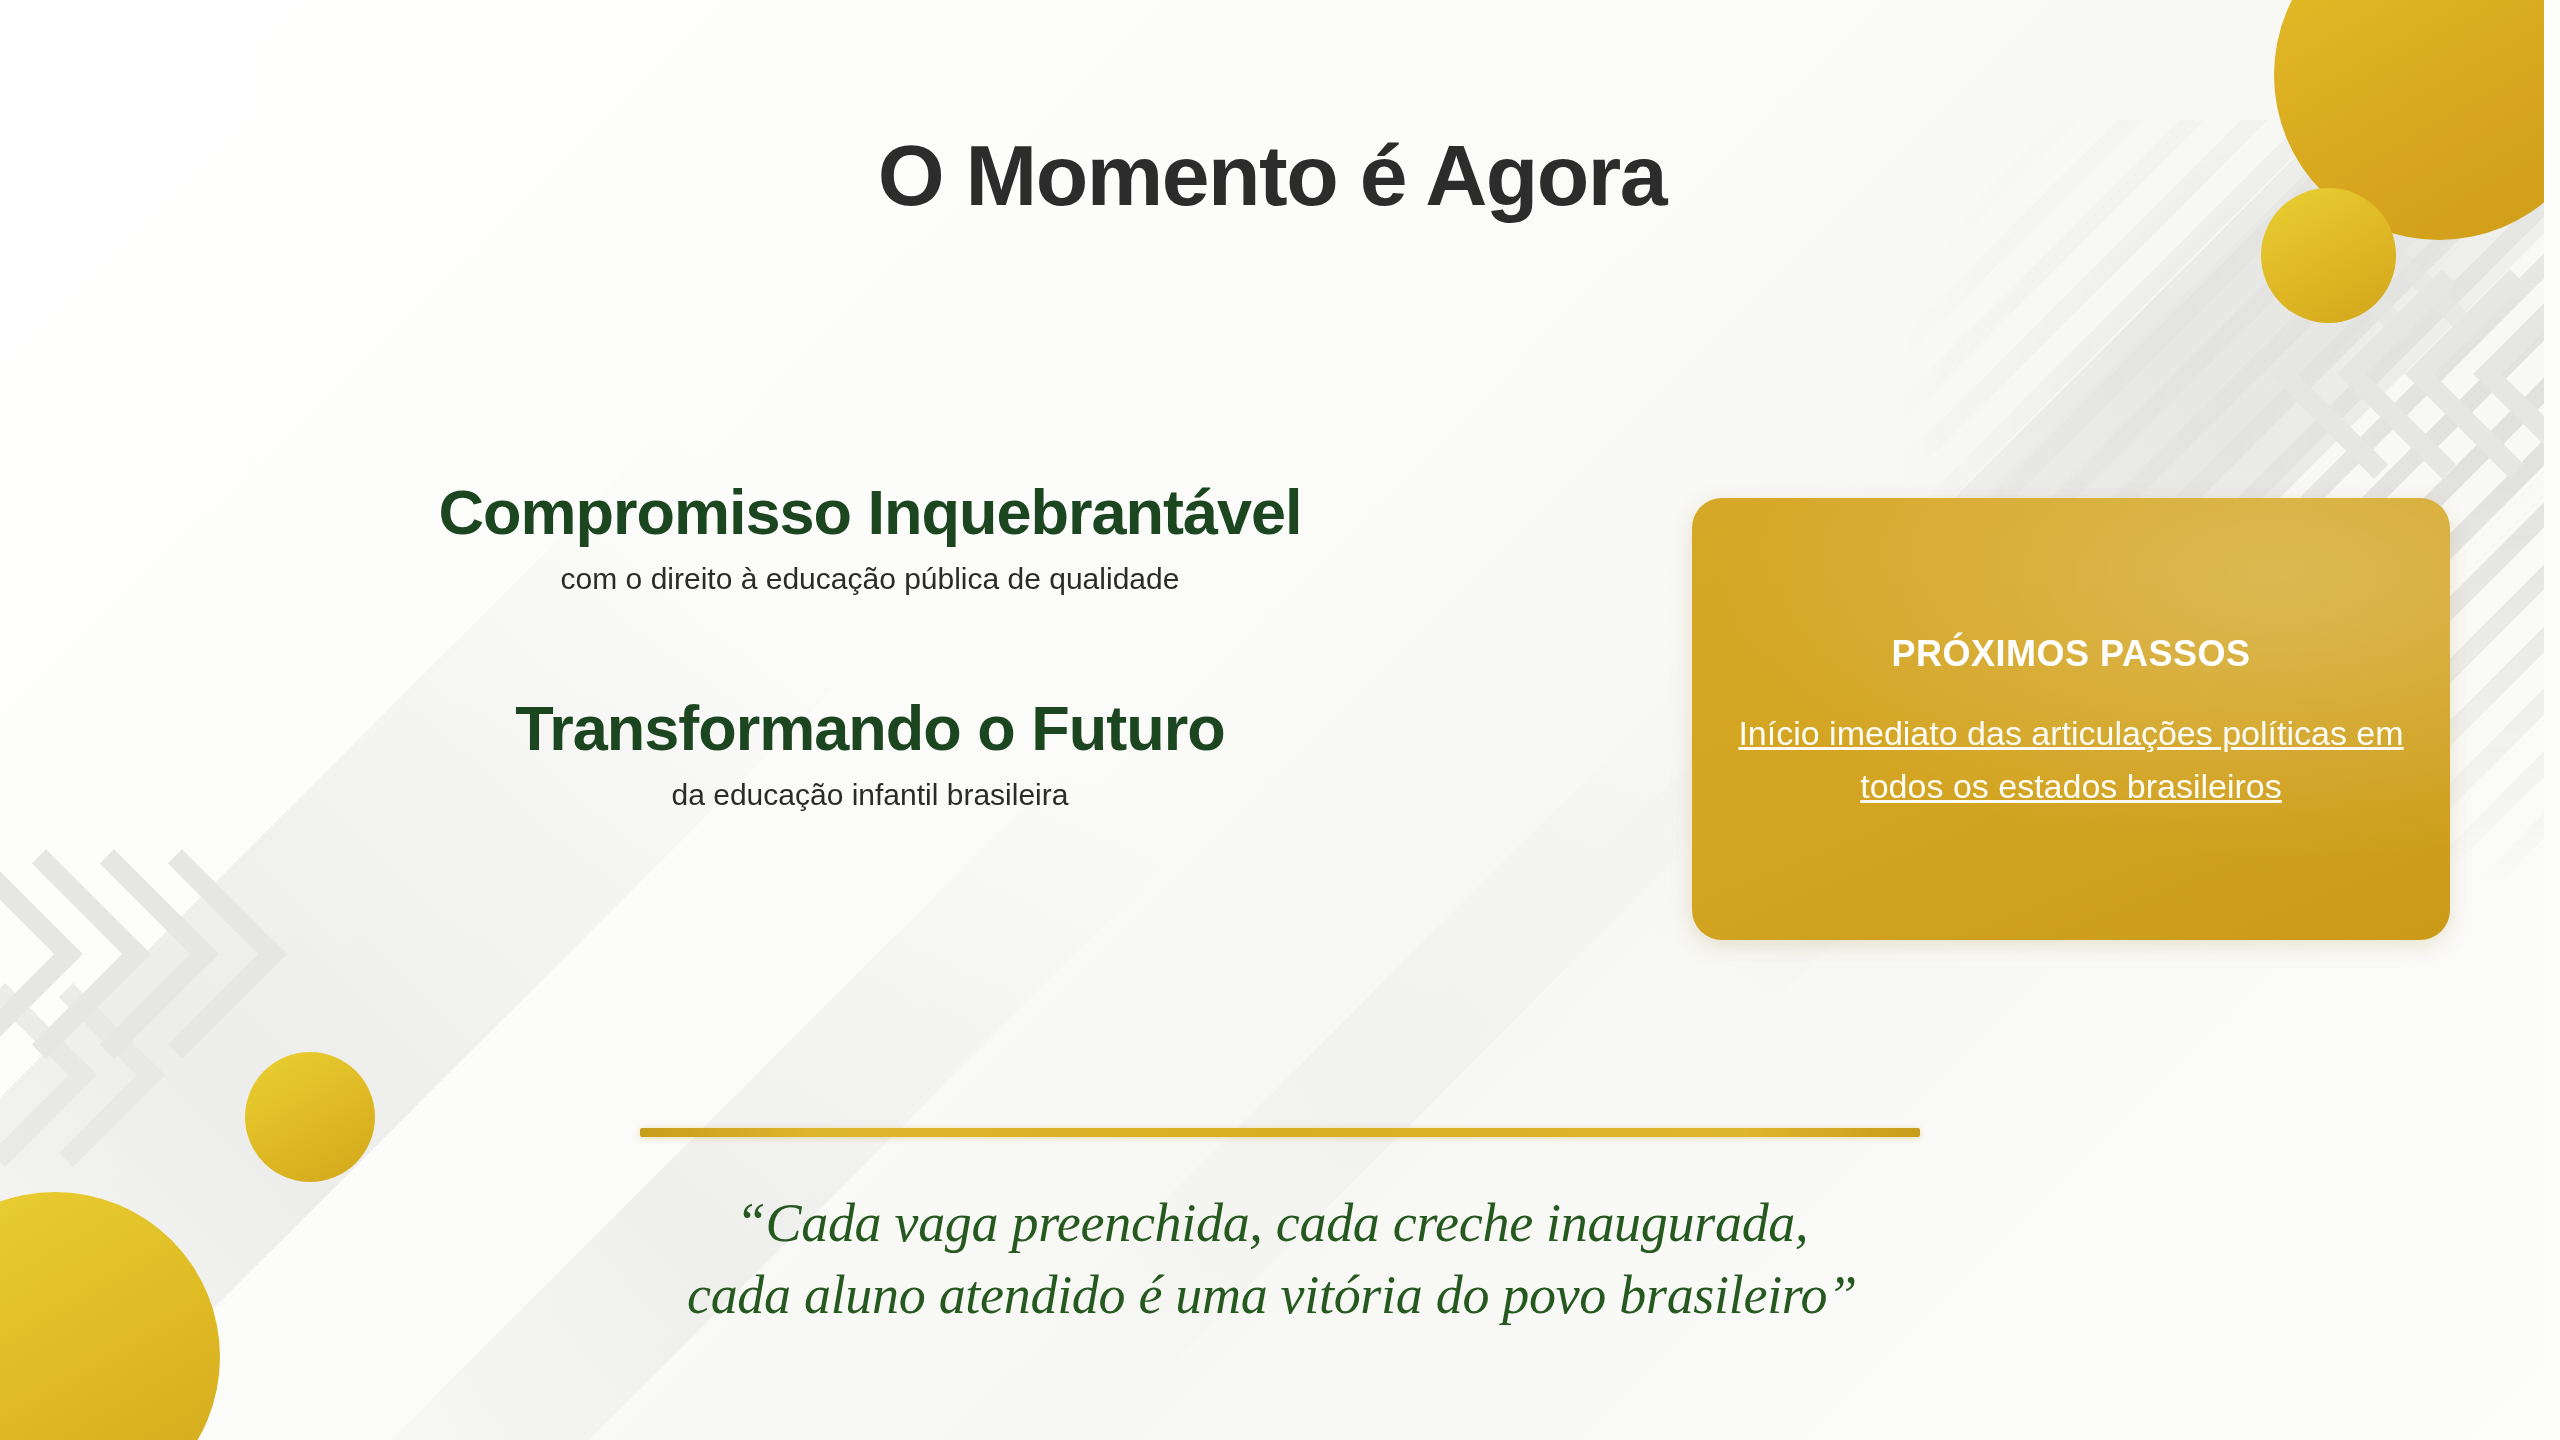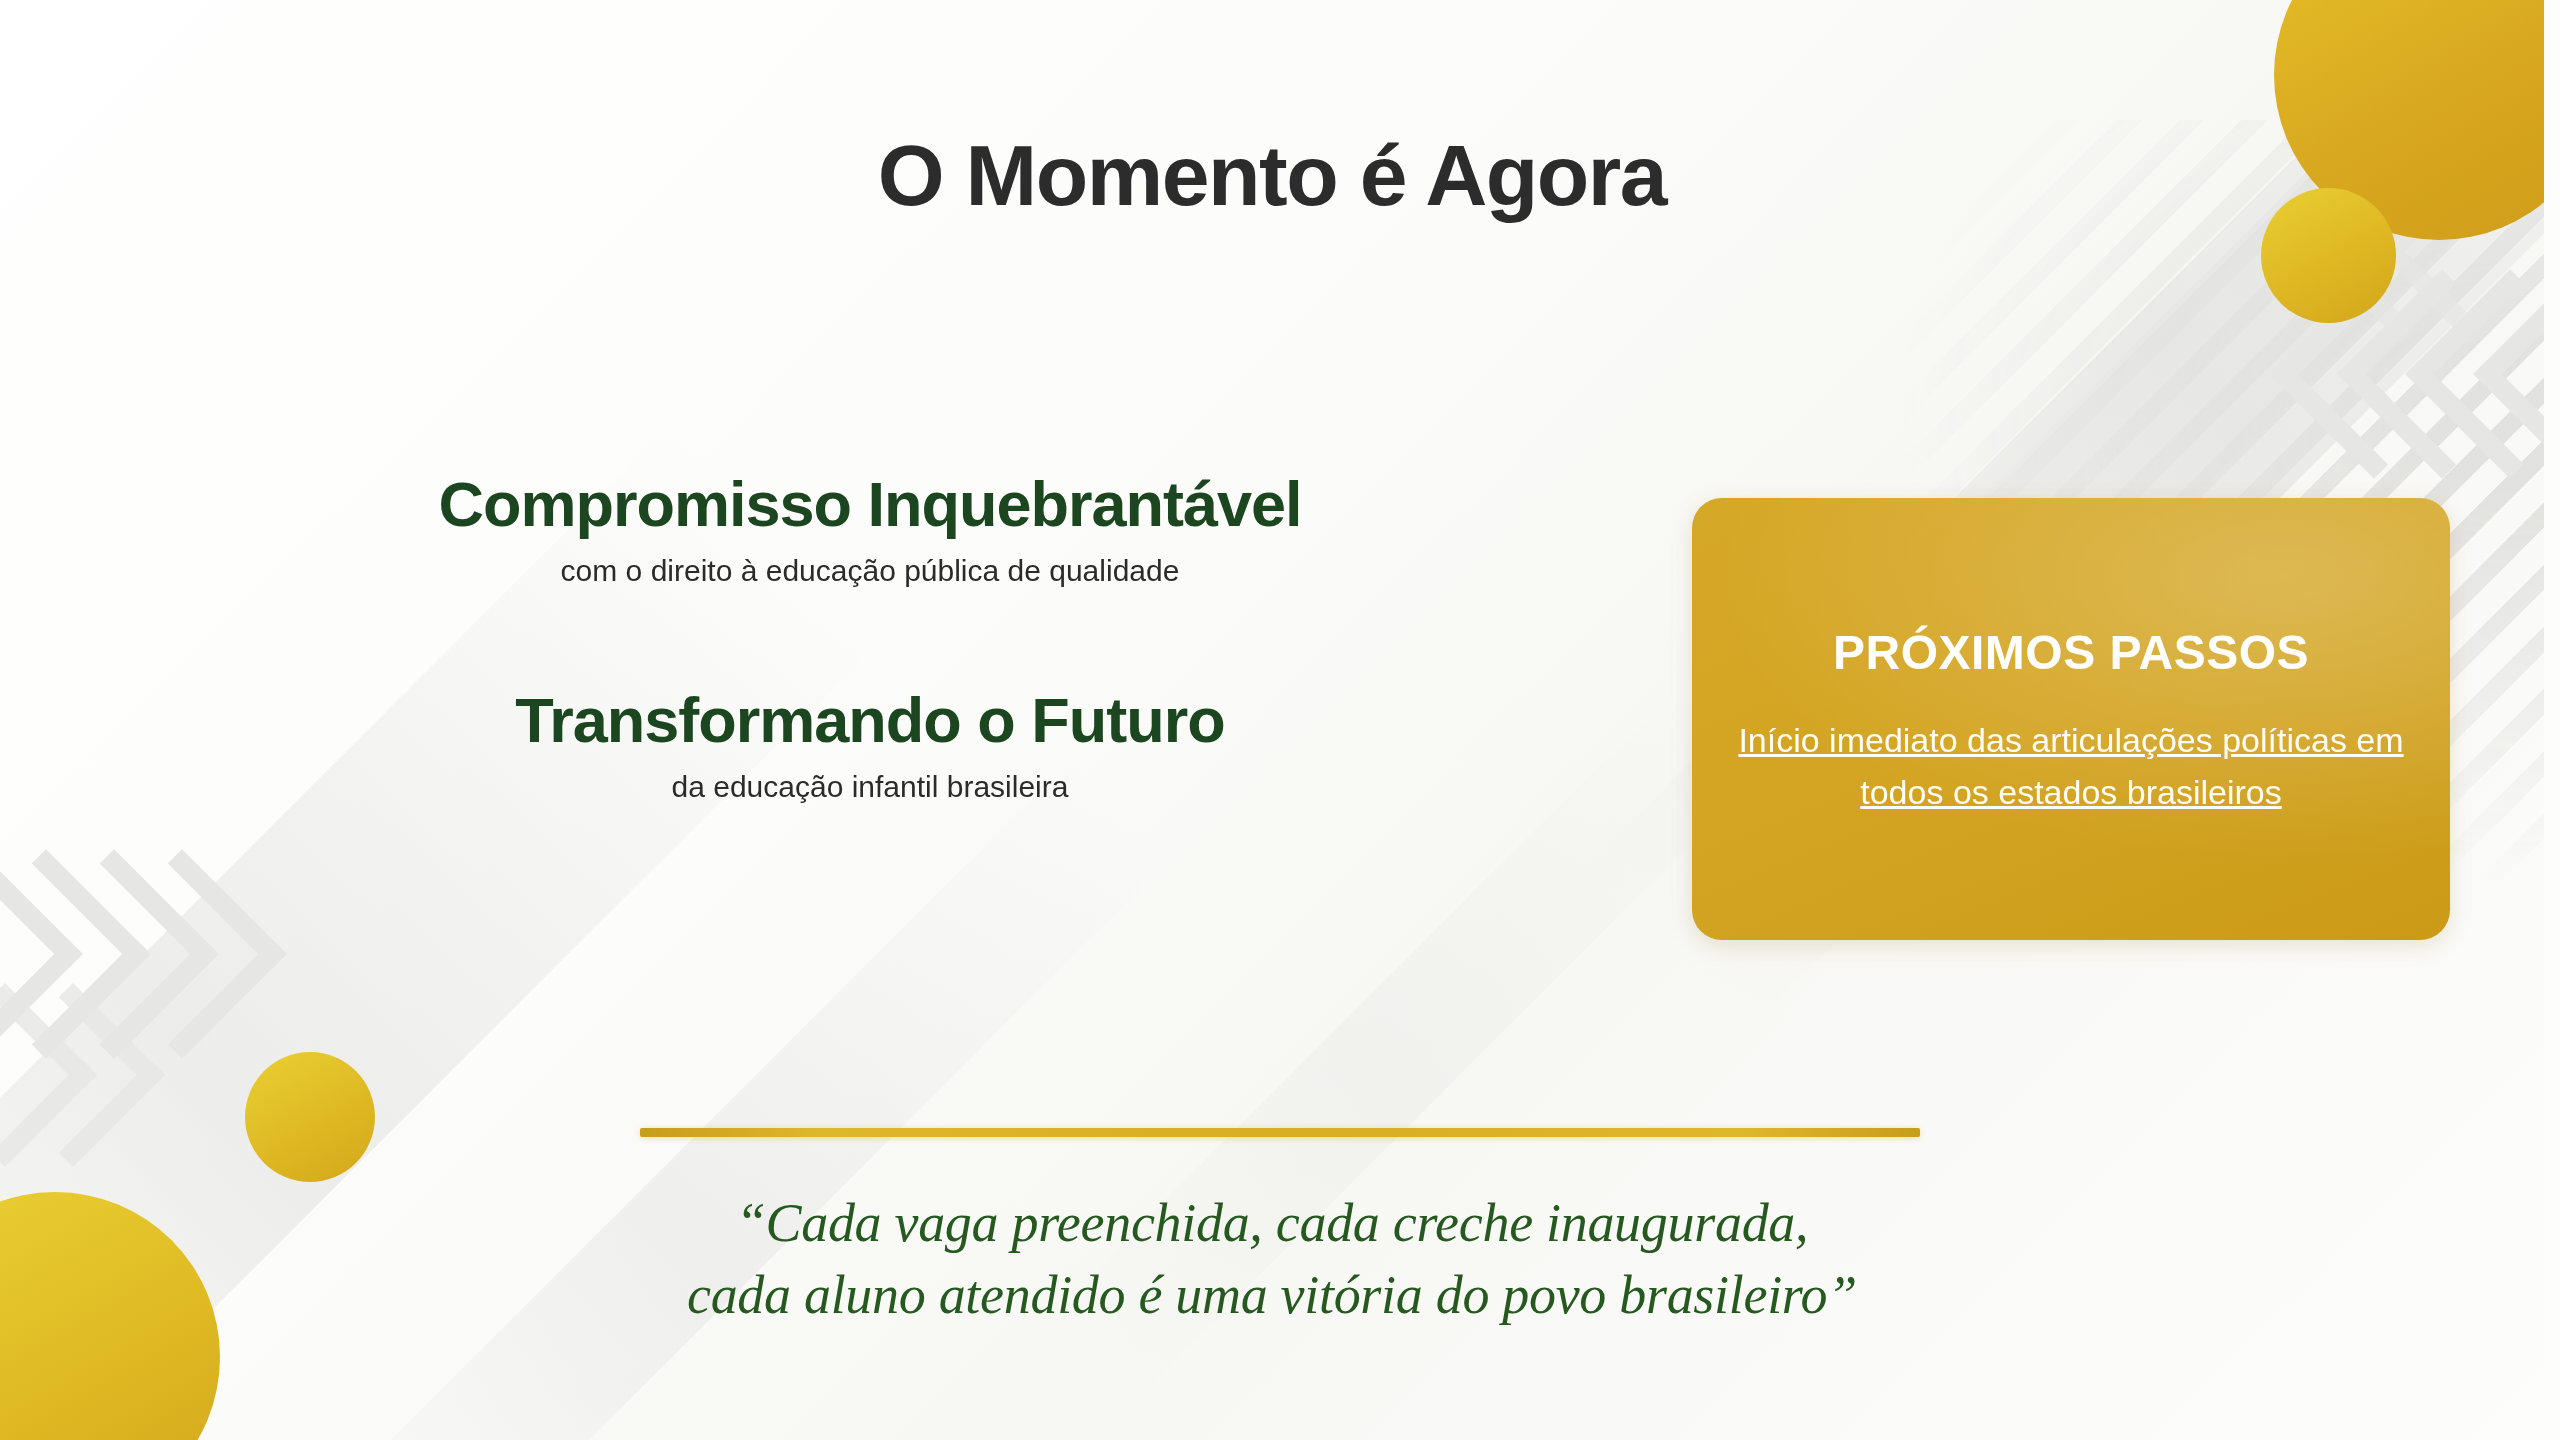--- a/index.html
+++ b/index.html
@@ -84,21 +84,21 @@
     font-weight:700;
     letter-spacing:-1.5px;
     color:#2c2c2c;
   }
 
   
   .left-block{
     position:absolute;left:120px;top:470px;width:1500px;
     text-align:center;
   }
-  .stmt{margin:0;}
+  .stmt{margin:8px;}
   .stmt + .stmt{margin-top:96px;}
   .stmt-head{
     font-size:63px;
     font-weight:700;
     color:#1b4620;
     letter-spacing:-1px;
     line-height:1.08;
     margin:0;
   }
   .stmt-sub{
@@ -115,21 +115,21 @@
     width:758px;height:442px;
     border-radius:30px;
     background:
       radial-gradient(130% 110% at 78% 18%, rgba(255,255,255,.22) 0%, rgba(255,255,255,0) 58%),
       linear-gradient(158deg,#d6a827 0%,#d3a421 52%,#cb9b18 100%);
     box-shadow:0 6px 22px rgba(150,115,20,.18);
     display:flex;flex-direction:column;align-items:center;justify-content:center;
     padding:0 42px;box-sizing:border-box;
   }
   .next-title{
-    font-size:48px;font-weight:700;color:#ffffff;
+    font-size:36px;font-weight:700;color:#ffffff;
     letter-spacing:.5px;margin:8px 0 34px 0;text-align:center;
     line-height:1.1;
   }
   .next-body{
     font-size:34px;font-weight:400;color:#fffdf5;
     line-height:1.55;text-align:center;margin:0;text-decoration:underline;
   }
 
   
   .divider{

